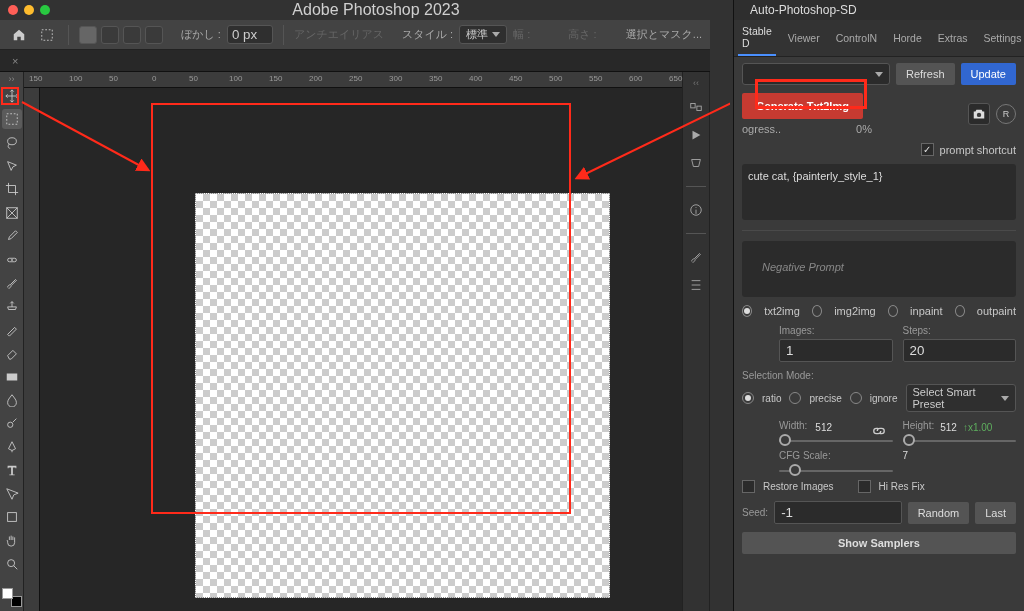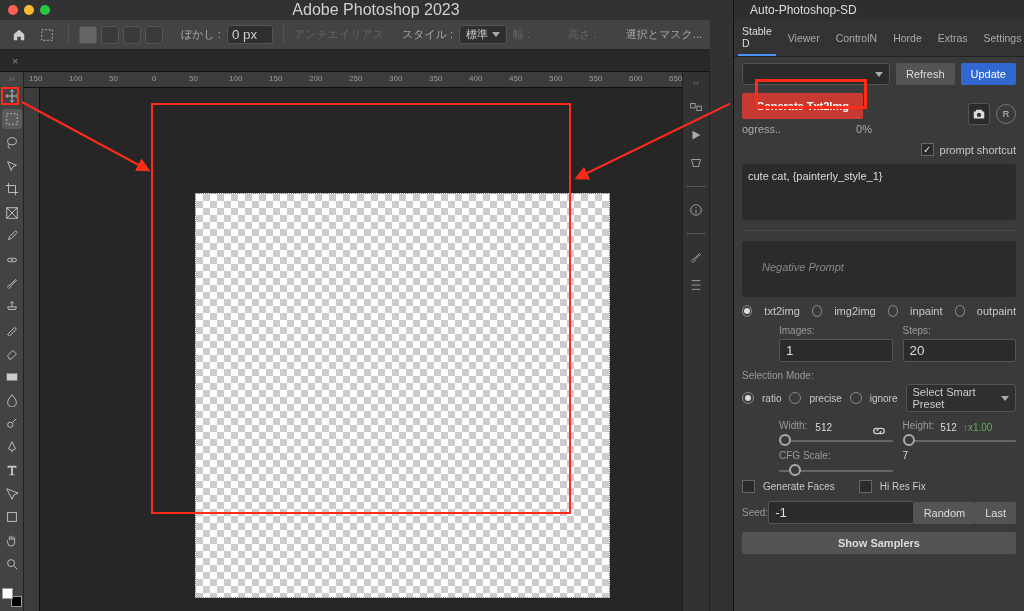--- a/index.html
+++ b/index.html
@@ -514,27 +514,27 @@
             <div class="slider-thumb" style="left:10px"></div>
           </div>
       </div>
       <div class="col" style="display:flex;align-items:flex-start">
         <span style="font-size:10px;color:#ddd">7</span>
       </div>
     </div>
 
     <div class="row" style="gap:8px;font-size:10px">
       <span class="checkbox"></span>
-      <span>Generate Faces</span>
+      <span>Restore Images</span>
       <span style="width:8px"></span>
       <span class="checkbox"></span>
       <span>Hi Res Fix</span>
     </div>
 
-    <div class="row" style="gap:0">
+    <div class="row" style="gap:6px">
       <span class="small-label" style="margin:0">Seed:</span>
       <input class="input-field" style="flex: 1 1 0%;" value="-1">
       <button class="btn">Random</button>
       <button class="btn">Last</button>
     </div>
 
     <button class="btn block">Show Samplers</button>
   </div>
 </div>
 

